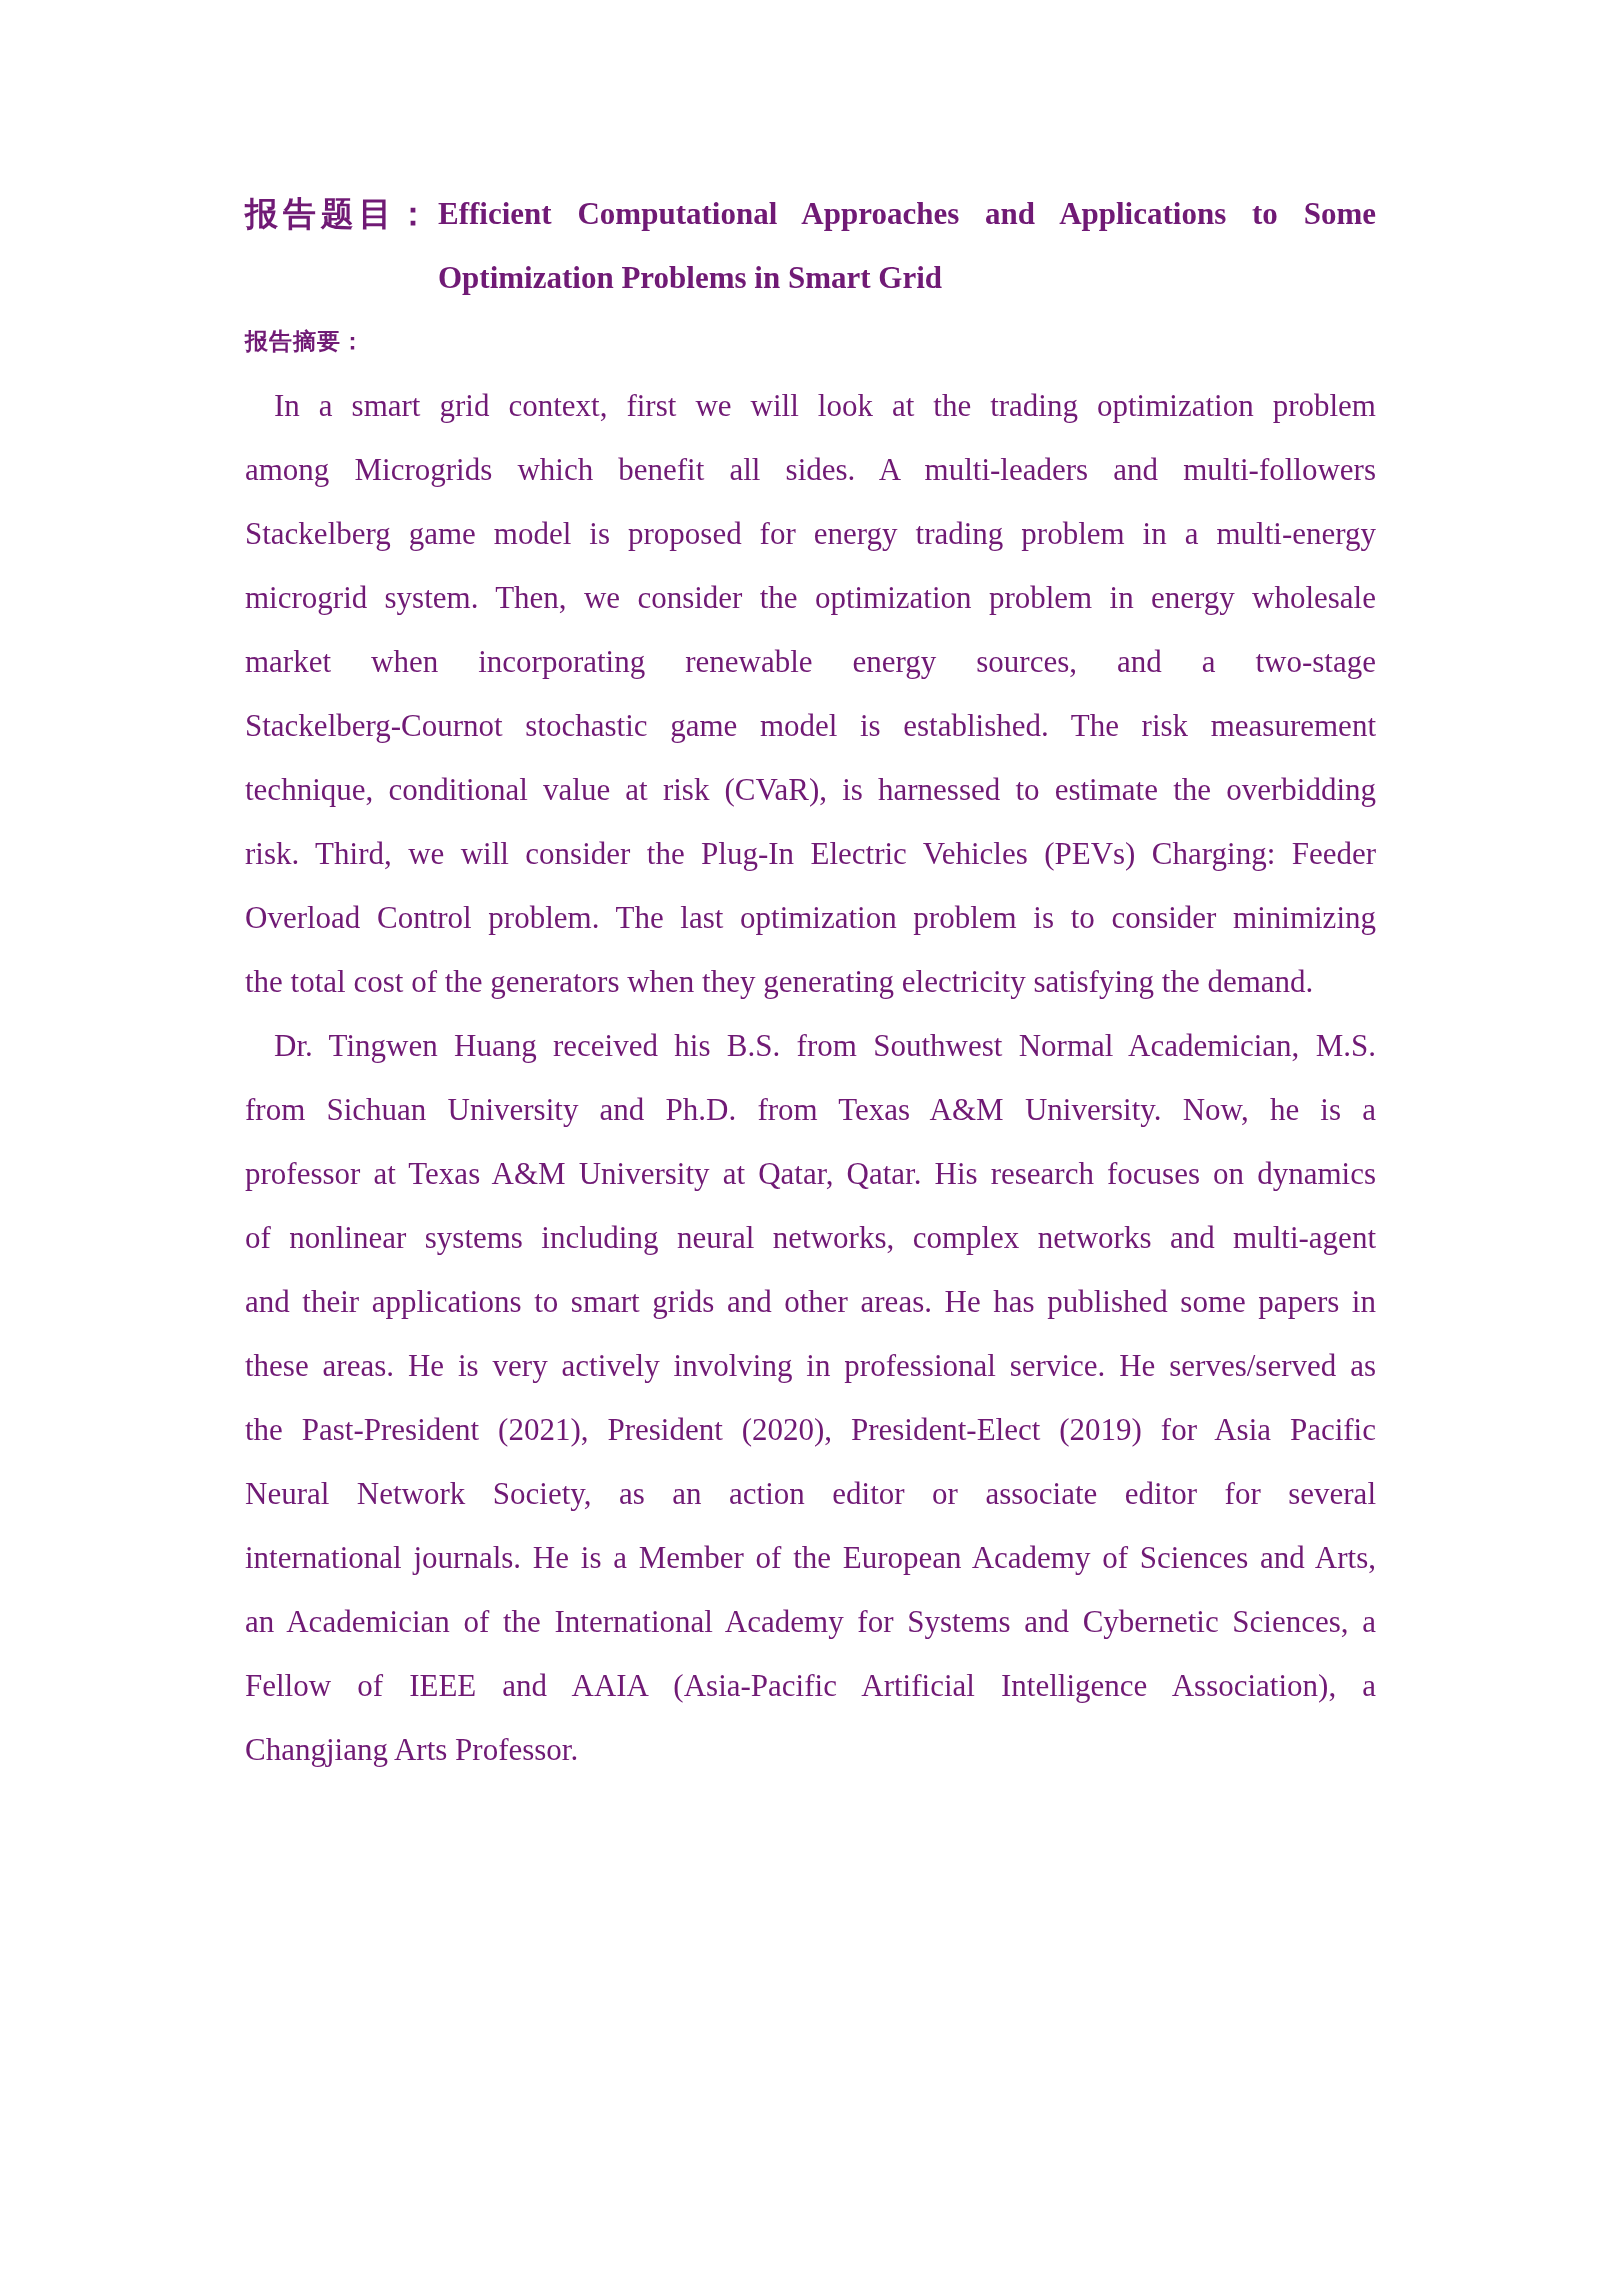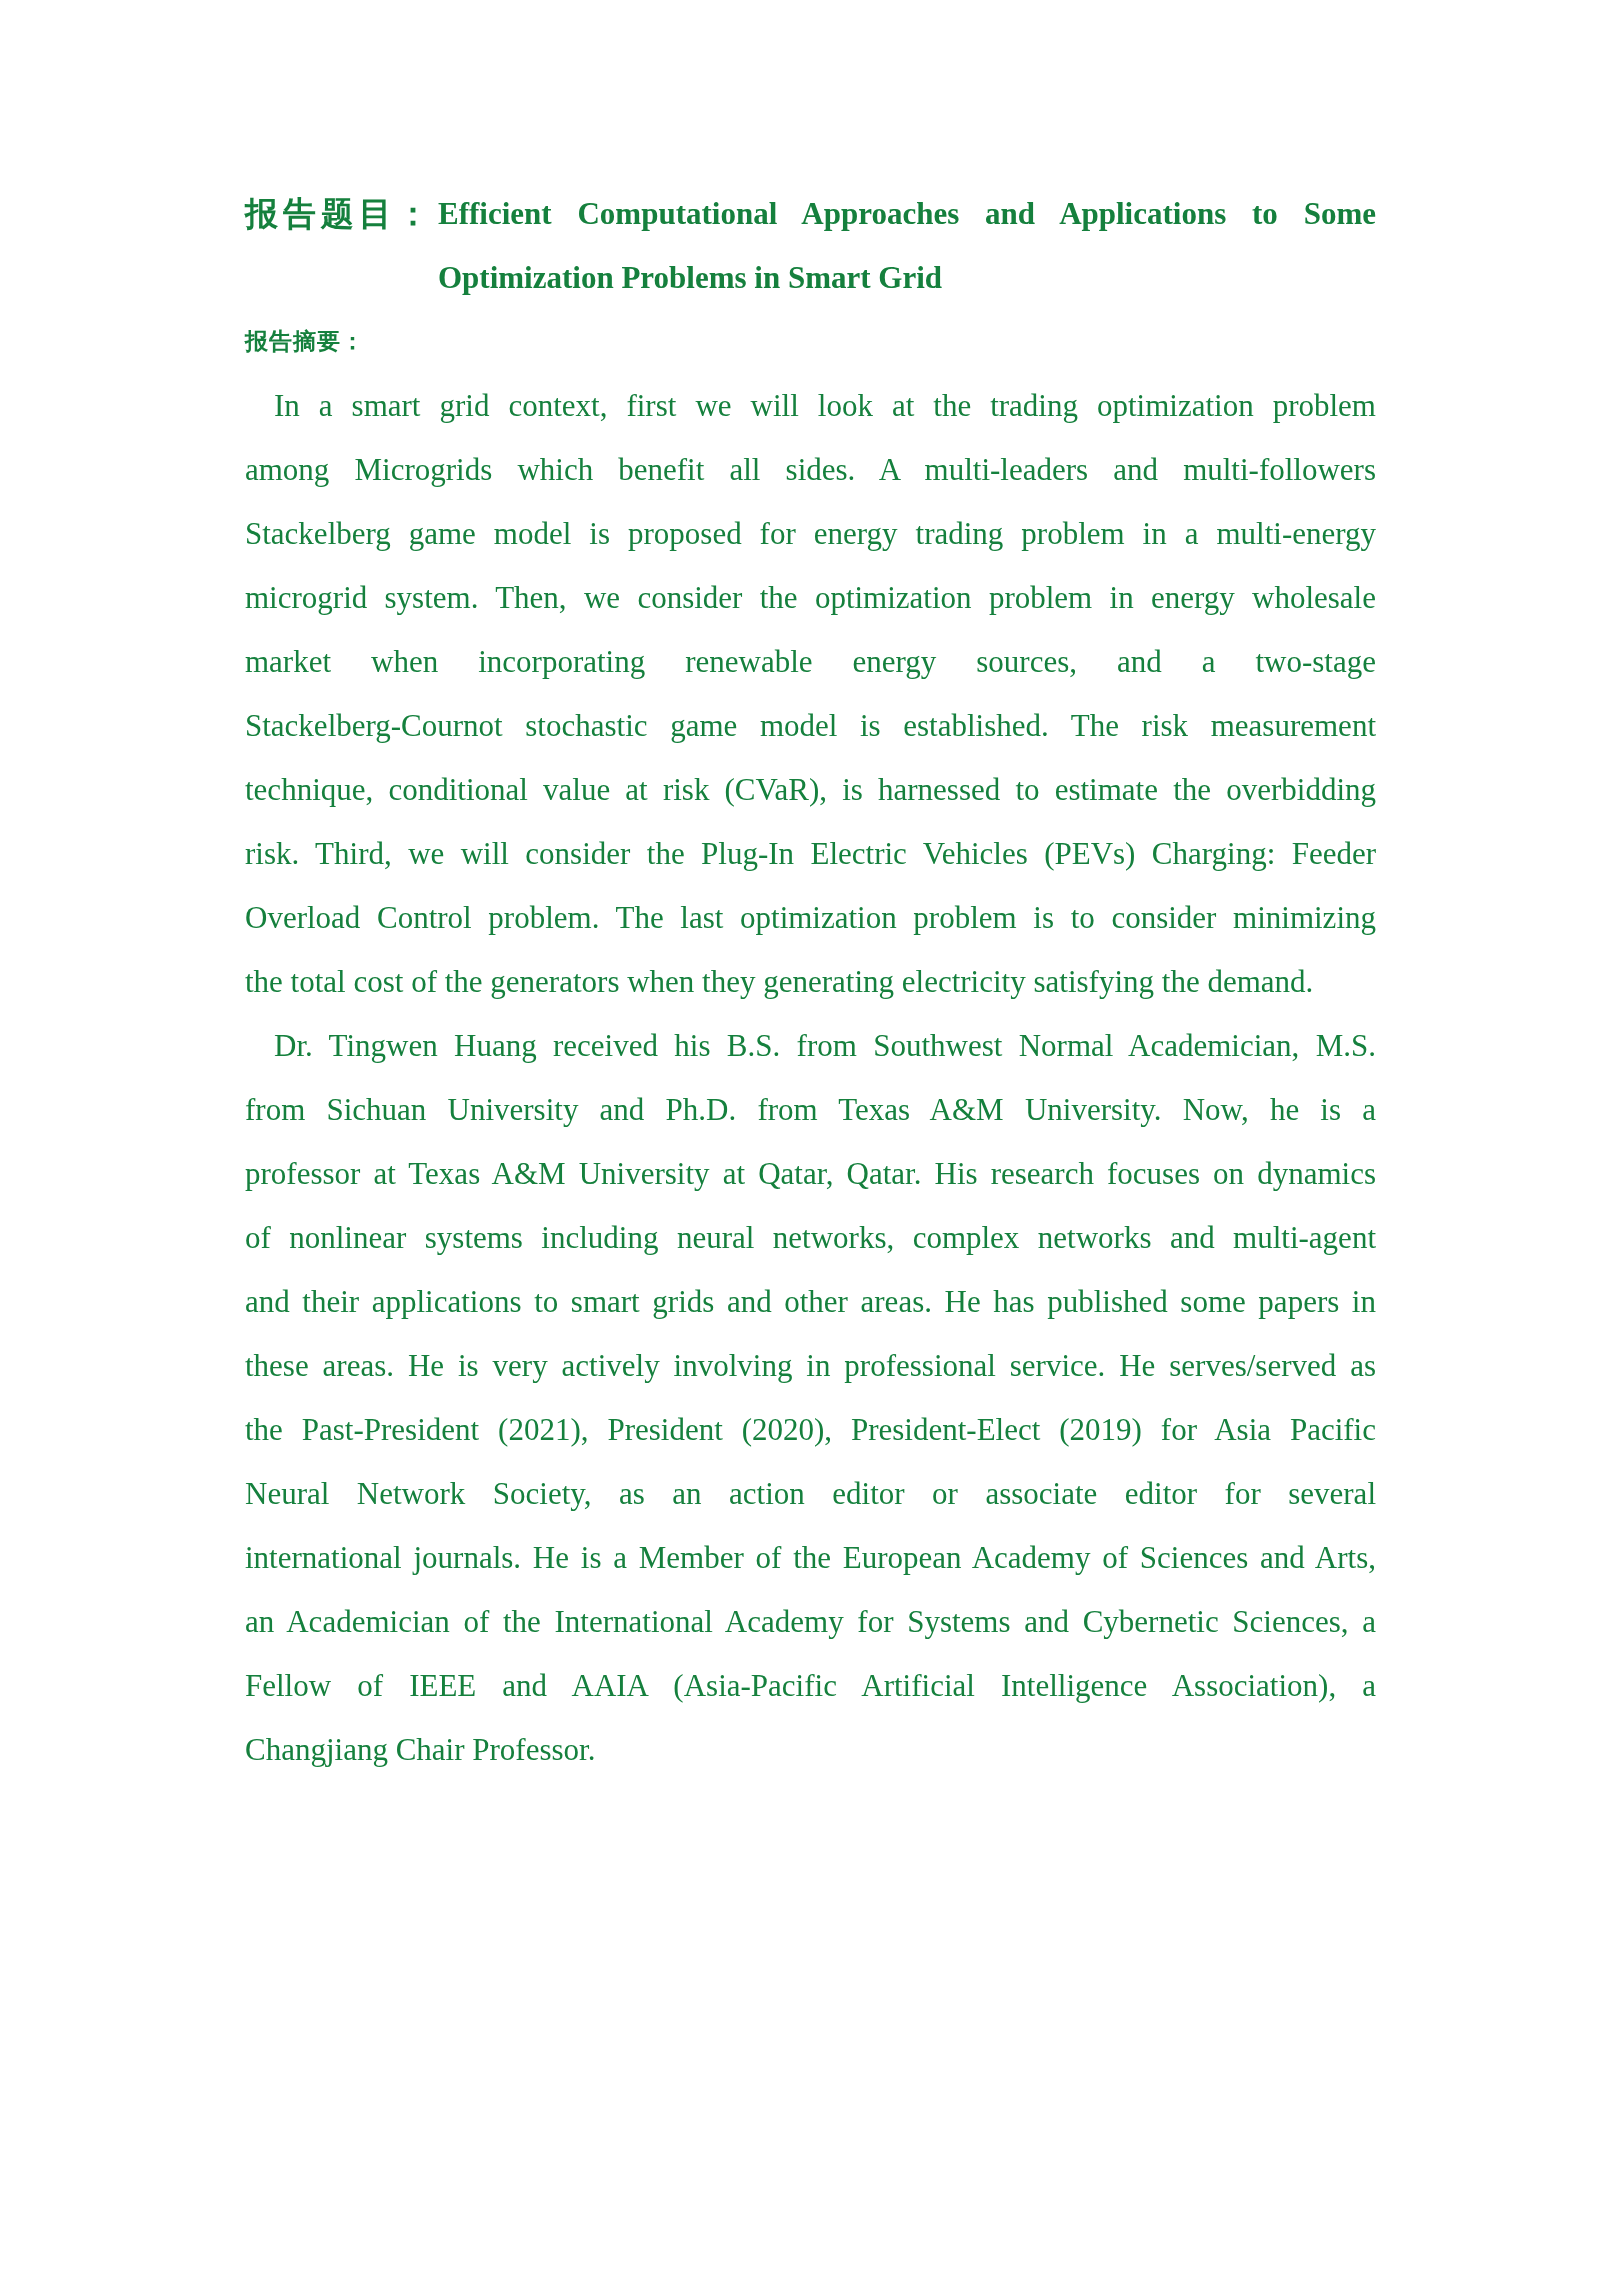--- a/index.html
+++ b/index.html
@@ -6,21 +6,21 @@
     margin: 0;
     padding: 0;
     background: #ffffff;
   }
   .page {
     position: relative;
     width: 1621px;
     height: 2293px;
     box-sizing: border-box;
     background: #ffffff;
-    color: #15803d;
+    color: #701a75;
     padding: 182px 245px 0 245px;
     font-family: "Liberation Serif", "DejaVu Serif", serif;
     font-size: 31px;
     line-height: 64px;
     overflow: hidden;
   }
   
   .title {
     font-weight: bold;
   }
@@ -95,17 +95,17 @@
       <div class="line fill">from Sichuan University and Ph.D. from Texas A&amp;M University. Now, he is a</div>
       <div class="line fill">professor at Texas A&amp;M University at Qatar, Qatar. His research focuses on dynamics</div>
       <div class="line fill">of nonlinear systems including neural networks, complex networks and multi-agent</div>
       <div class="line fill">and their applications to smart grids and other areas. He has published some papers in</div>
       <div class="line fill">these areas. He is very actively involving in professional service. He serves/served as</div>
       <div class="line fill">the Past-President (2021), President (2020), President-Elect (2019) for Asia Pacific</div>
       <div class="line fill">Neural Network Society, as an action editor or associate editor for several</div>
       <div class="line fill">international journals. He is a Member of the European Academy of Sciences and Arts,</div>
       <div class="line fill">an Academician of the International Academy for Systems and Cybernetic Sciences, a</div>
       <div class="line fill">Fellow of IEEE and AAIA (Asia-Pacific Artificial Intelligence Association), a</div>
-      <div class="line last">Changjiang Chair Professor.</div>
+      <div class="line last">Changjiang Arts Professor.</div>
     </div>
 
 </div>
 
 
 </body></html>

